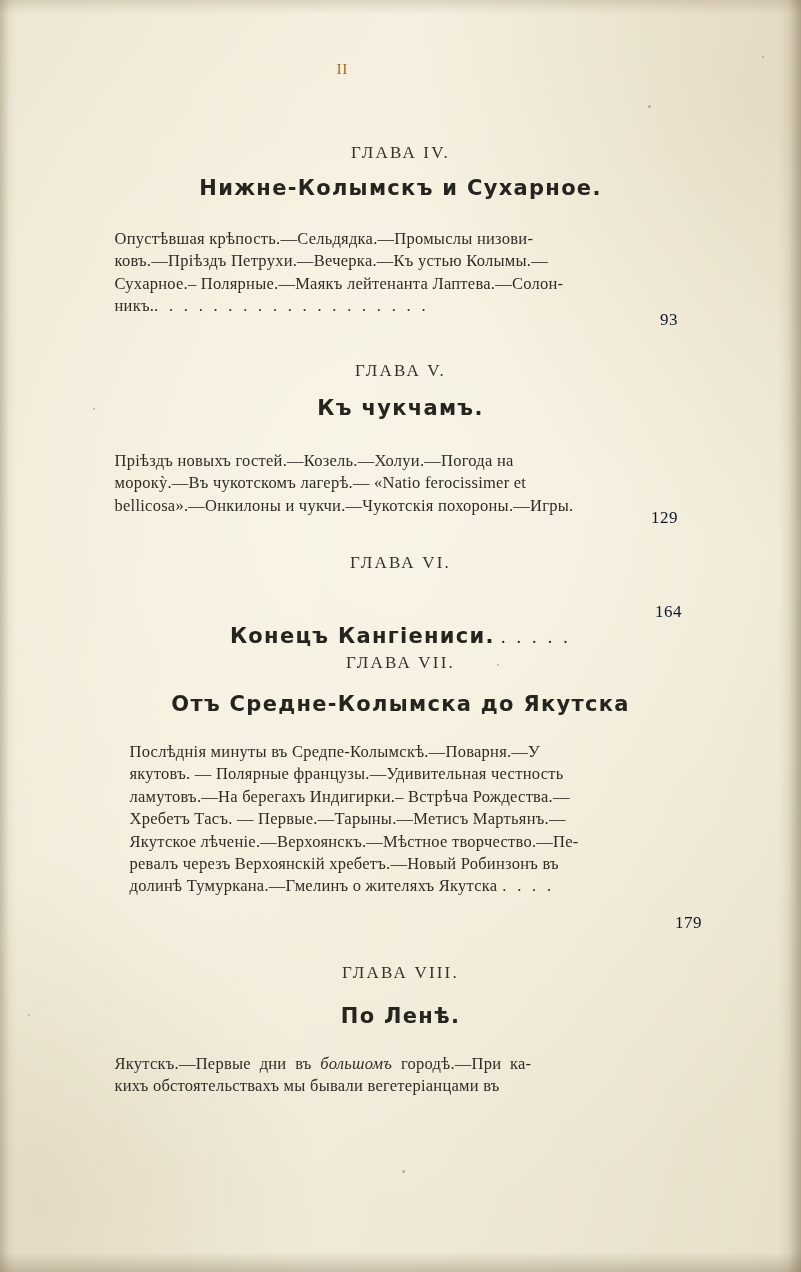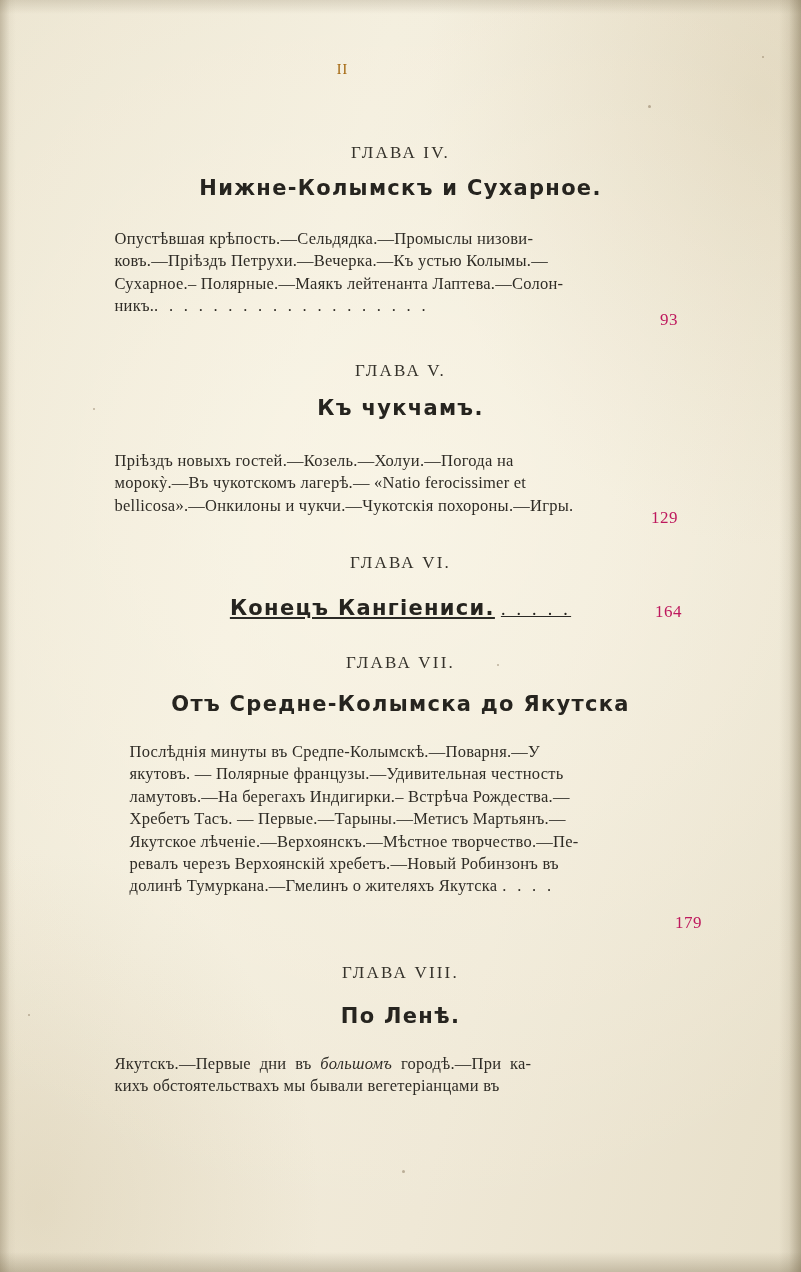--- a/index.html
+++ b/index.html
@@ -111,21 +111,21 @@
     letter-spacing: 0.25px;
   }
   .desc .lastline {
     display: block;
   }
 
   .pagenum {
     position: absolute;
     font-family: "Liberation Serif", serif;
     font-size: 17px;
-    color: #be185d;
+    color: #0f172a;
     letter-spacing: 0.5px;
   }
 
   .leader {
     letter-spacing: 3.3px;
   }
 
   .it { font-style: italic; }
 </style>
 </head>
@@ -177,21 +177,21 @@
       <div>Пріѣздъ новыхъ гостей.—Козель.—Холуи.—Погода на</div>
       <div>морокỳ.—Въ чукотскомъ лагерѣ.— «Natio ferocissimer et</div>
       <div>bellicosa».—Онкилоны и чукчи.—Чукотскія похороны.—Игры.</div>
     </div>
   </div>
   <div class="pagenum" style="left:651px; top:508px;">129</div>
 
   <div class="block" style="top:553px;">
     <div class="chap-num">ГЛАВА VI.</div>
   </div>
-  <div class="block" style="top:596px;text-decoration:underline;">
+  <div class="block" style="top:624px;">
     <div class="chap-title chap-title-inline">
       <span>Конецъ Кангіениси.</span>
       <span class="leader" style="font-family:'Liberation Serif', serif; font-weight:normal; font-size:18px; margin-left:6px;">. . . . .</span>
     </div>
   </div>
   <div class="pagenum" style="left:655px; top:602px;">164</div>
 
   <div class="block" style="top:653px;">
     <div class="chap-num">ГЛАВА VII.</div>
   </div>

